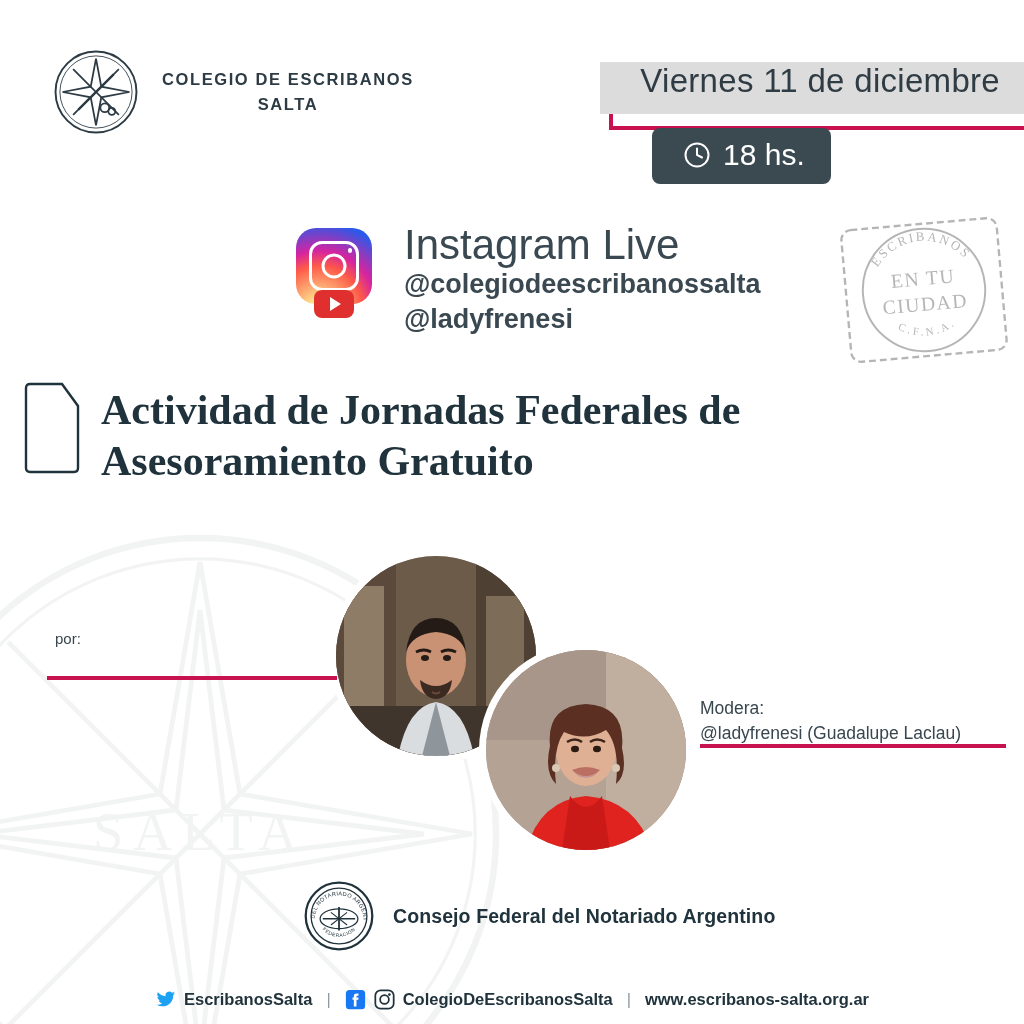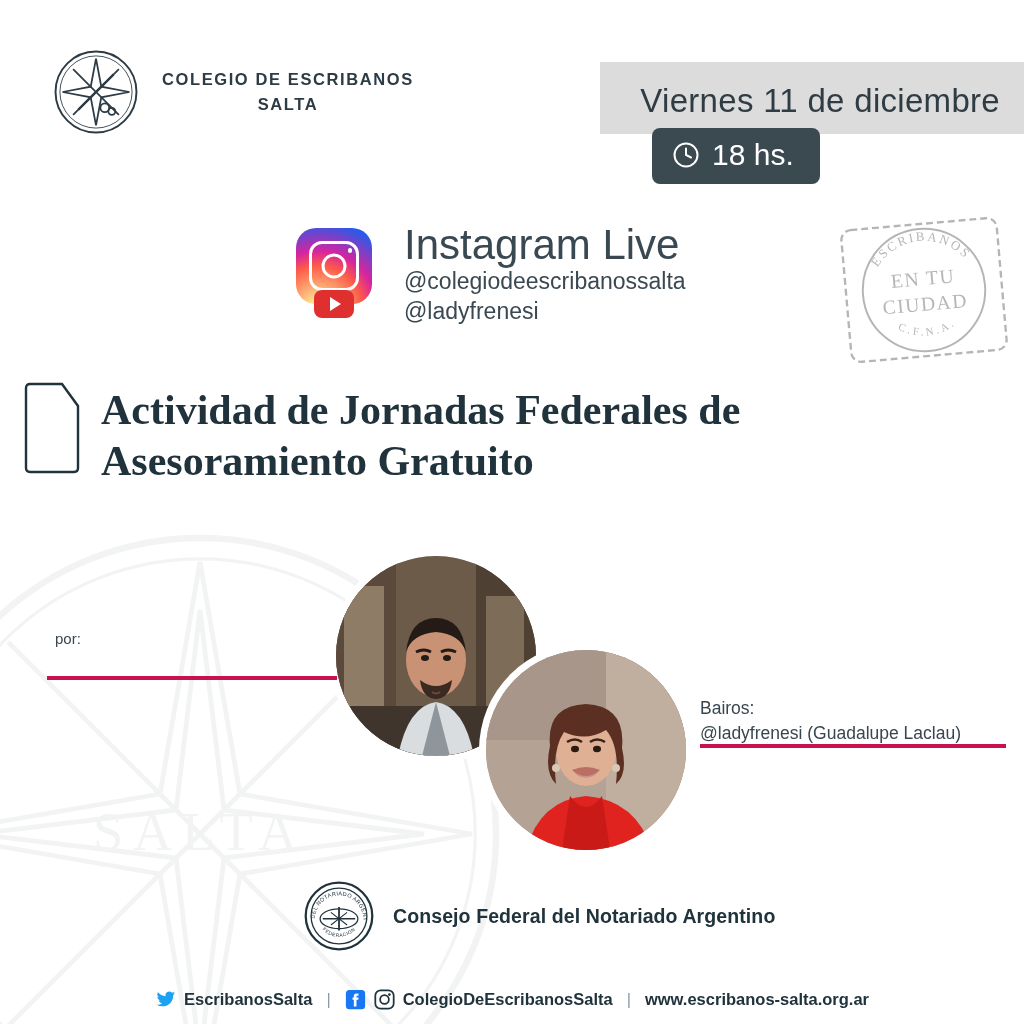--- a/index.html
+++ b/index.html
@@ -53,21 +53,21 @@
     text-align: center;
   }
 
   
   .date-band {
     position: absolute;
     right: 0;
     top: 62px;
     background: #dcdcdc;
     color: #2f3c44;
-    padding: 20px 24px 14px 40px;
+    padding: 0 24px 14px 40px;
     font-size: 33px;
     letter-spacing: 0.3px;
   }
   .date-bar-left {
     position: absolute;
     left: 609px;
     top: 62px;
     width: 4px;
     height: 64px;
     background: #c8124f;
@@ -80,21 +80,21 @@
     height: 4px;
     background: #c8124f;
   }
   .time-pill {
     position: absolute;
     left: 652px;
     top: 128px;
     background: #3b4951;
     color: #ffffff;
     border-radius: 8px;
-    padding: 10px 26px 12px 20px;
+    padding: 10px 26px 12px 31px;
     display: flex;
     align-items: center;
     gap: 12px;
     font-size: 30px;
   }
   .clock-icon {
     width: 28px;
     height: 28px;
     flex: 0 0 auto;
   }
@@ -159,23 +159,24 @@
     border-top: 7px solid transparent;
     border-bottom: 7px solid transparent;
     margin-left: 3px;
   }
   .ig-title {
     font-size: 42px;
     color: #3a4851;
     line-height: 1.08;
   }
   .ig-handle {
-    font-size: 23px;
+    font-size: 27px;
     color: #3a4851;
     line-height: 1.28;
+    font-weight: bold;
   }
 
   
   .stamp {
     position: absolute;
     left: 840px;
     top: 216px;
     width: 168px;
     height: 148px;
     opacity: 0.55;
@@ -419,21 +420,21 @@
       <circle cx="130" cy="118" r="4" fill="#d8c8b4"></circle>
     </svg>
   </div>
 
   <div class="speaker-left">
     <div>por:</div>
   </div>
   <div class="rule-left"></div>
 
   <div class="speaker-right">
-    <div>Bairos:</div>
+    <div>Modera:</div>
     <div>@ladyfrenesi (Guadalupe Laclau)</div>
   </div>
   <div class="rule-right"></div>
 
   <div class="cfna">
     <div class="cfna-logo">
       <svg viewBox="0 0 80 80" xmlns="http://www.w3.org/2000/svg">
         <circle cx="40" cy="40" r="37" fill="none" stroke="#20333c" stroke-width="2.5"></circle>
         <circle cx="40" cy="40" r="31" fill="none" stroke="#20333c" stroke-width="1.4"></circle>
         <path id="cfArcTop" d="M 13 44 A 27 27 0 0 1 67 44" fill="none"></path>

